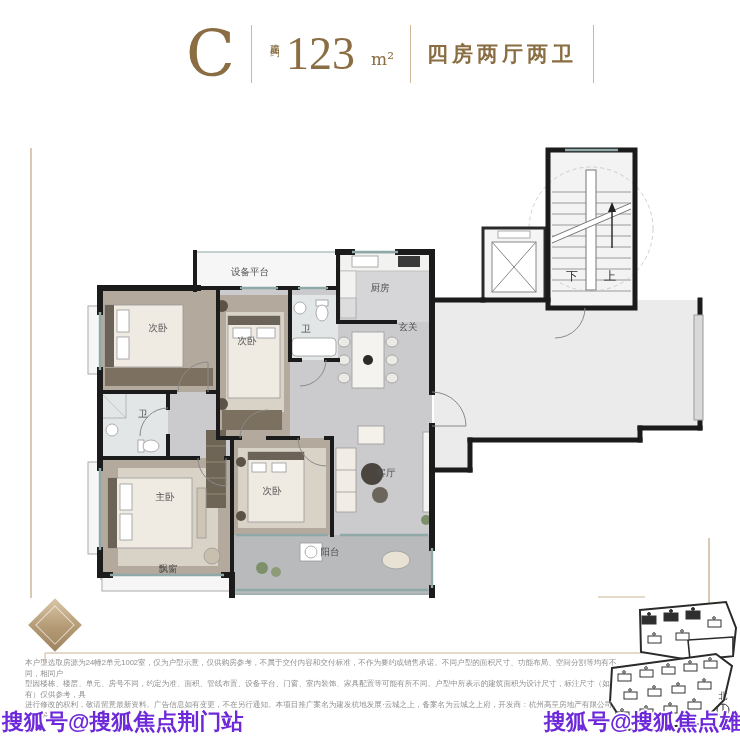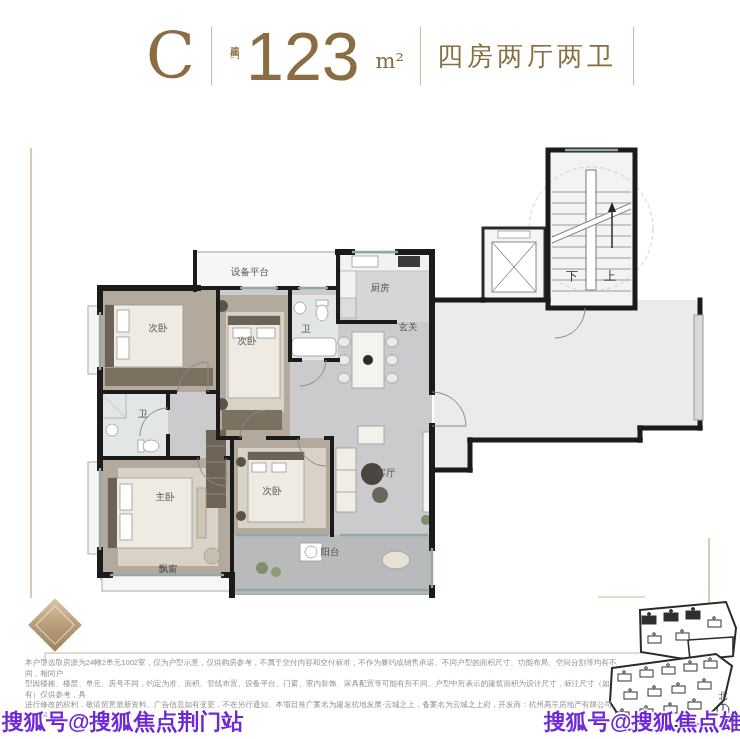--- a/index.html
+++ b/index.html
@@ -6,24 +6,24 @@
   .page{position:relative;width:740px;height:739px;background:#fff;overflow:hidden;
         font-family:"Liberation Sans",sans-serif;}
   
   .hdr{position:absolute;top:22px;left:0;right:0;display:flex;justify-content:center;
        align-items:center;transform:translateX(28px);color:#8a6d42;}
   .hdr .letter{font-family:"DejaVu Serif",serif;font-size:64px;line-height:1;font-weight:400;}
   .vdiv{width:1px;height:58px;background:#cdb897;margin:0 16px;}
   .areaGrp{display:flex;align-items:center;}
   .areaPrefix{writing-mode:vertical-rl;font-size:9.5px;letter-spacing:2px;height:36px;
               margin-right:5px;color:#8a6d42;}
-  .areaVal{font-family:Liberation Sans, sans-serif;font-size:68px;line-height:1;text-align:right;}
-  .areaUnit{font-family:"DejaVu Serif",serif;font-size:21px;margin-left:16px;align-self:center;
+  .areaVal{font-family:Liberation Serif, serif;font-size:46px;line-height:1;text-align:right;}
+  .areaUnit{font-family:"DejaVu Serif",serif;font-size:17px;margin-left:16px;align-self:center;
             margin-top:10px;}
-  .layoutTxt{font-size:26px;letter-spacing:4px;font-weight:400;}
+  .layoutTxt{font-size:21px;letter-spacing:4px;font-weight:700;}
   
   svg.plan{position:absolute;left:0;top:0;}
   text{font-family:"Liberation Sans",sans-serif;}
   .rlabel{font-size:9.5px;fill:#4e4e4e;text-anchor:middle;}
   .slabel{font-size:12px;fill:#2b2b2b;text-anchor:middle;}
   .nlabel{font-size:9px;fill:#333;text-anchor:middle;}
   
   .wm{position:absolute;z-index:6;font-size:22px;font-weight:900;color:#6d28d9;white-space:nowrap;
       text-shadow:-2px 0 #fff,2px 0 #fff,0 -2px #fff,0 2px #fff,
                   -1px -1px #fff,1px 1px #fff,-1px 1px #fff,1px -1px #fff;}

